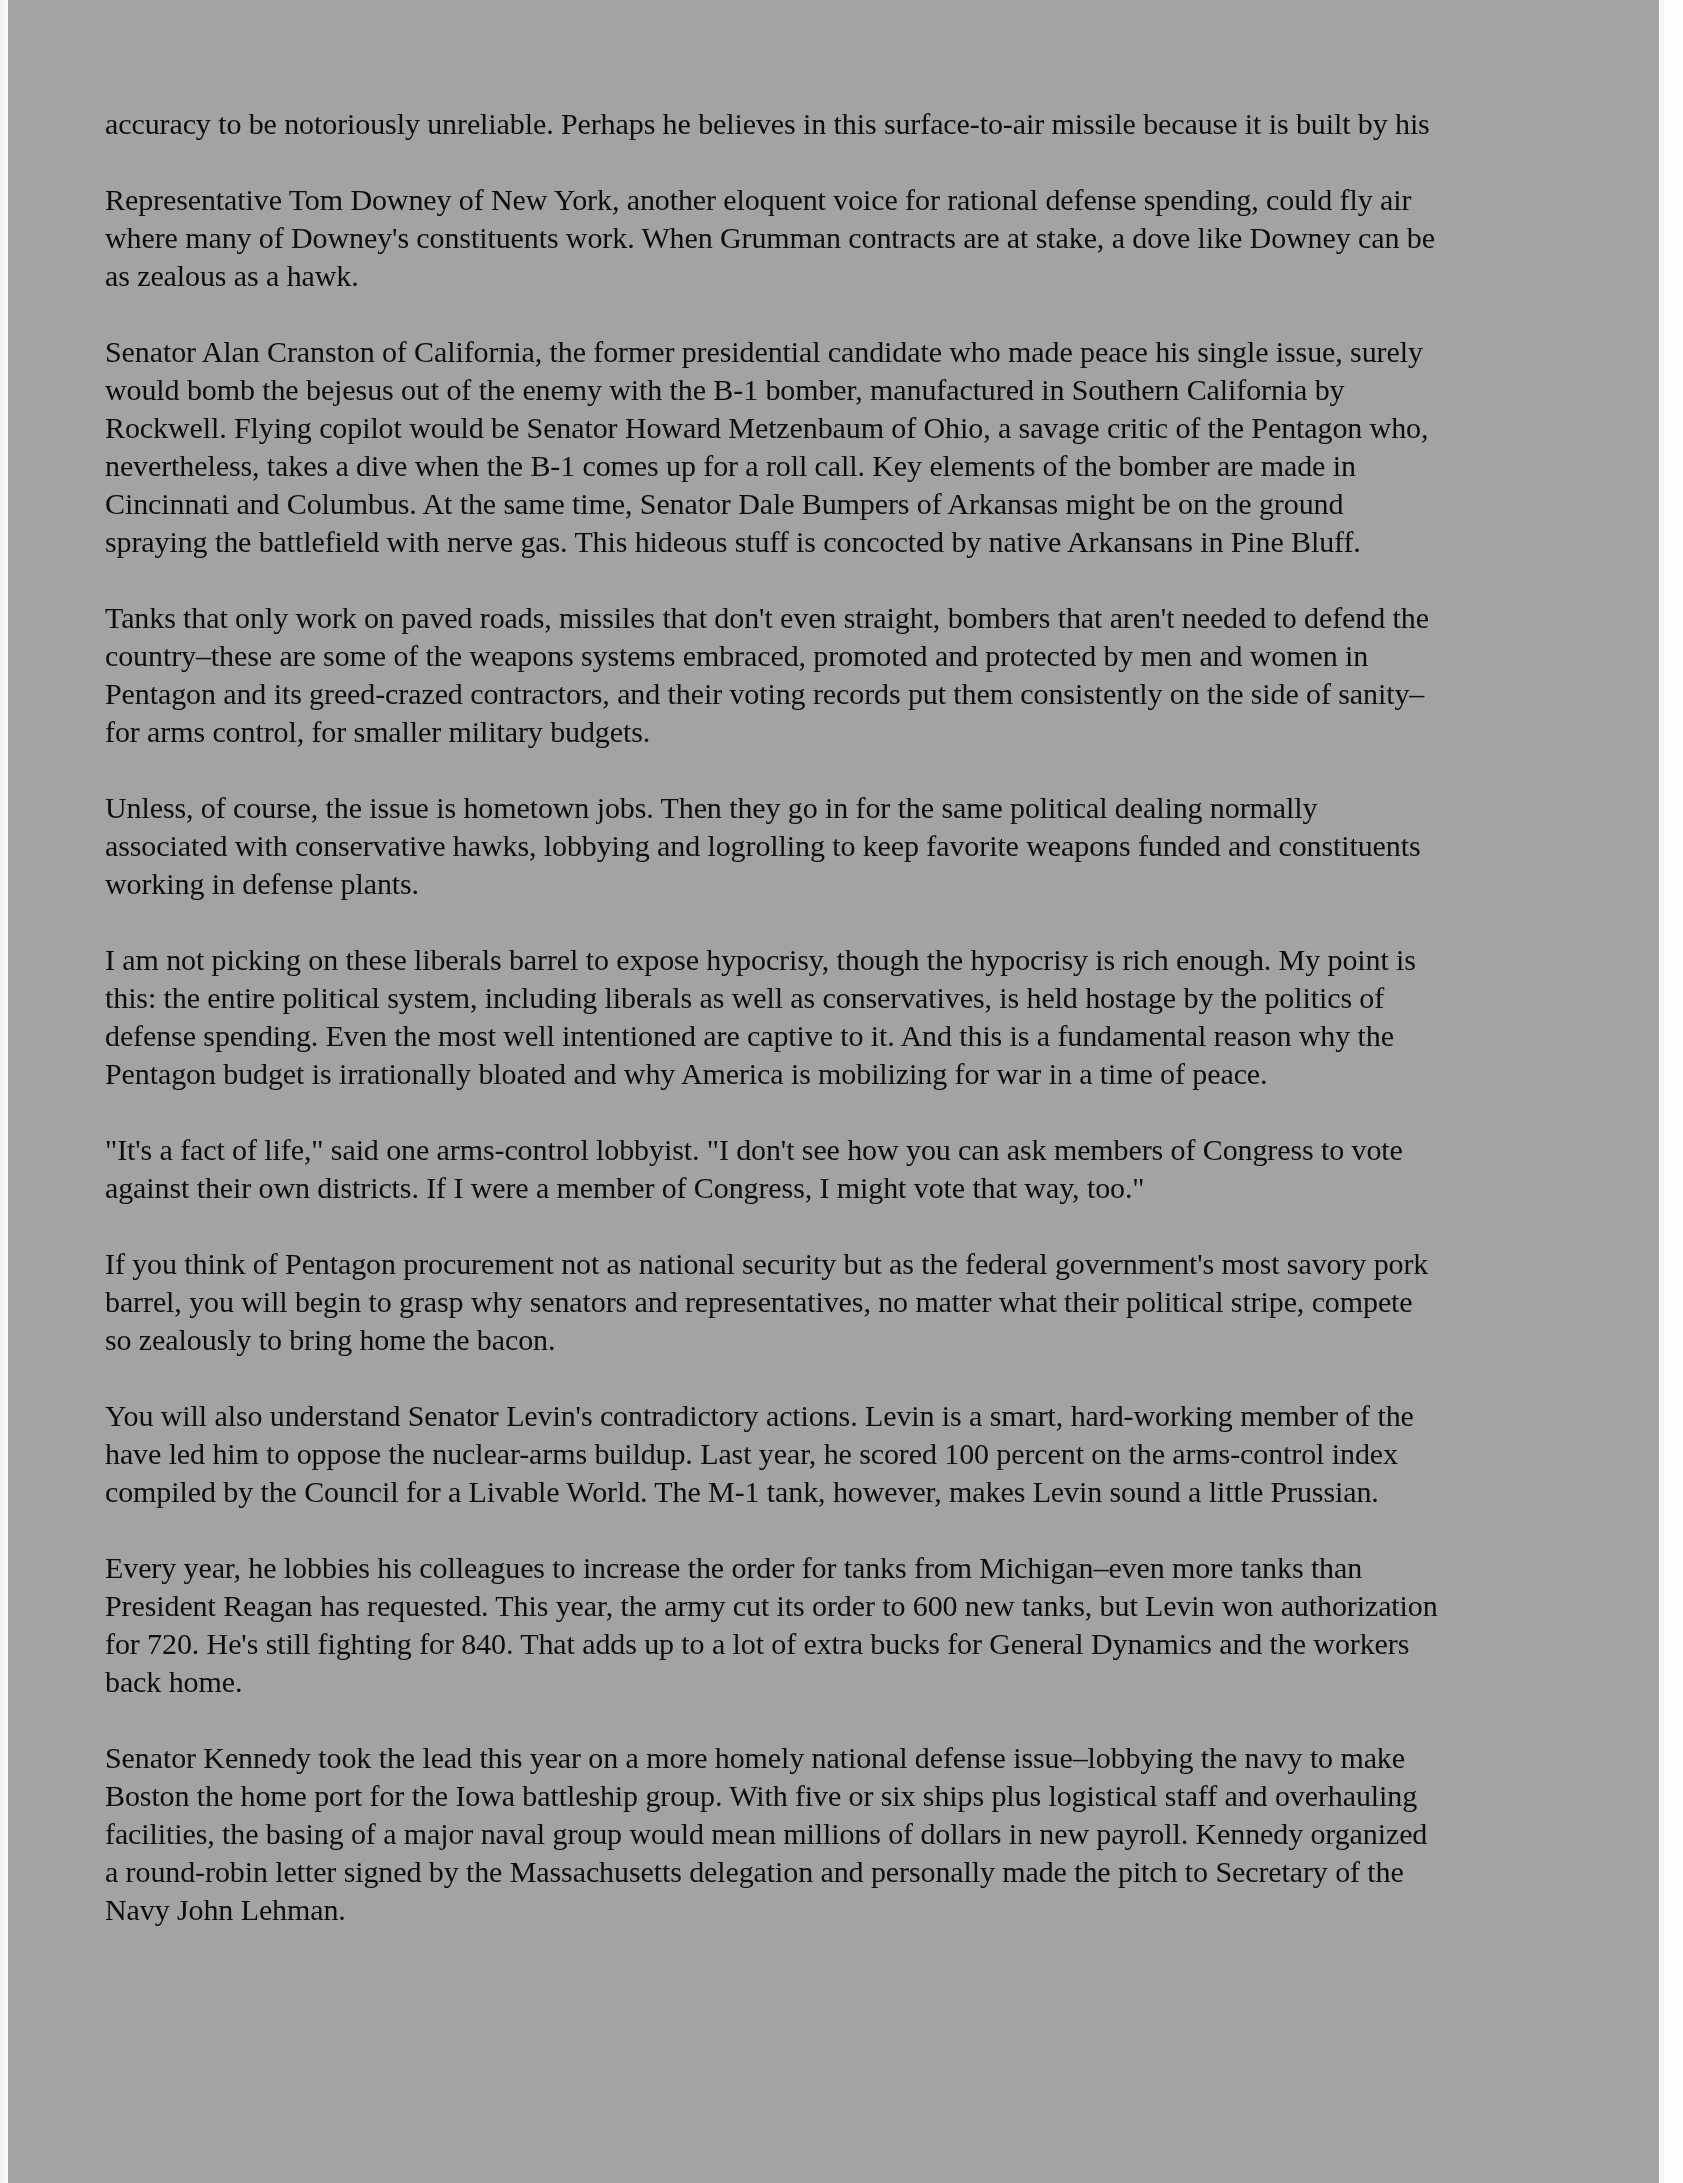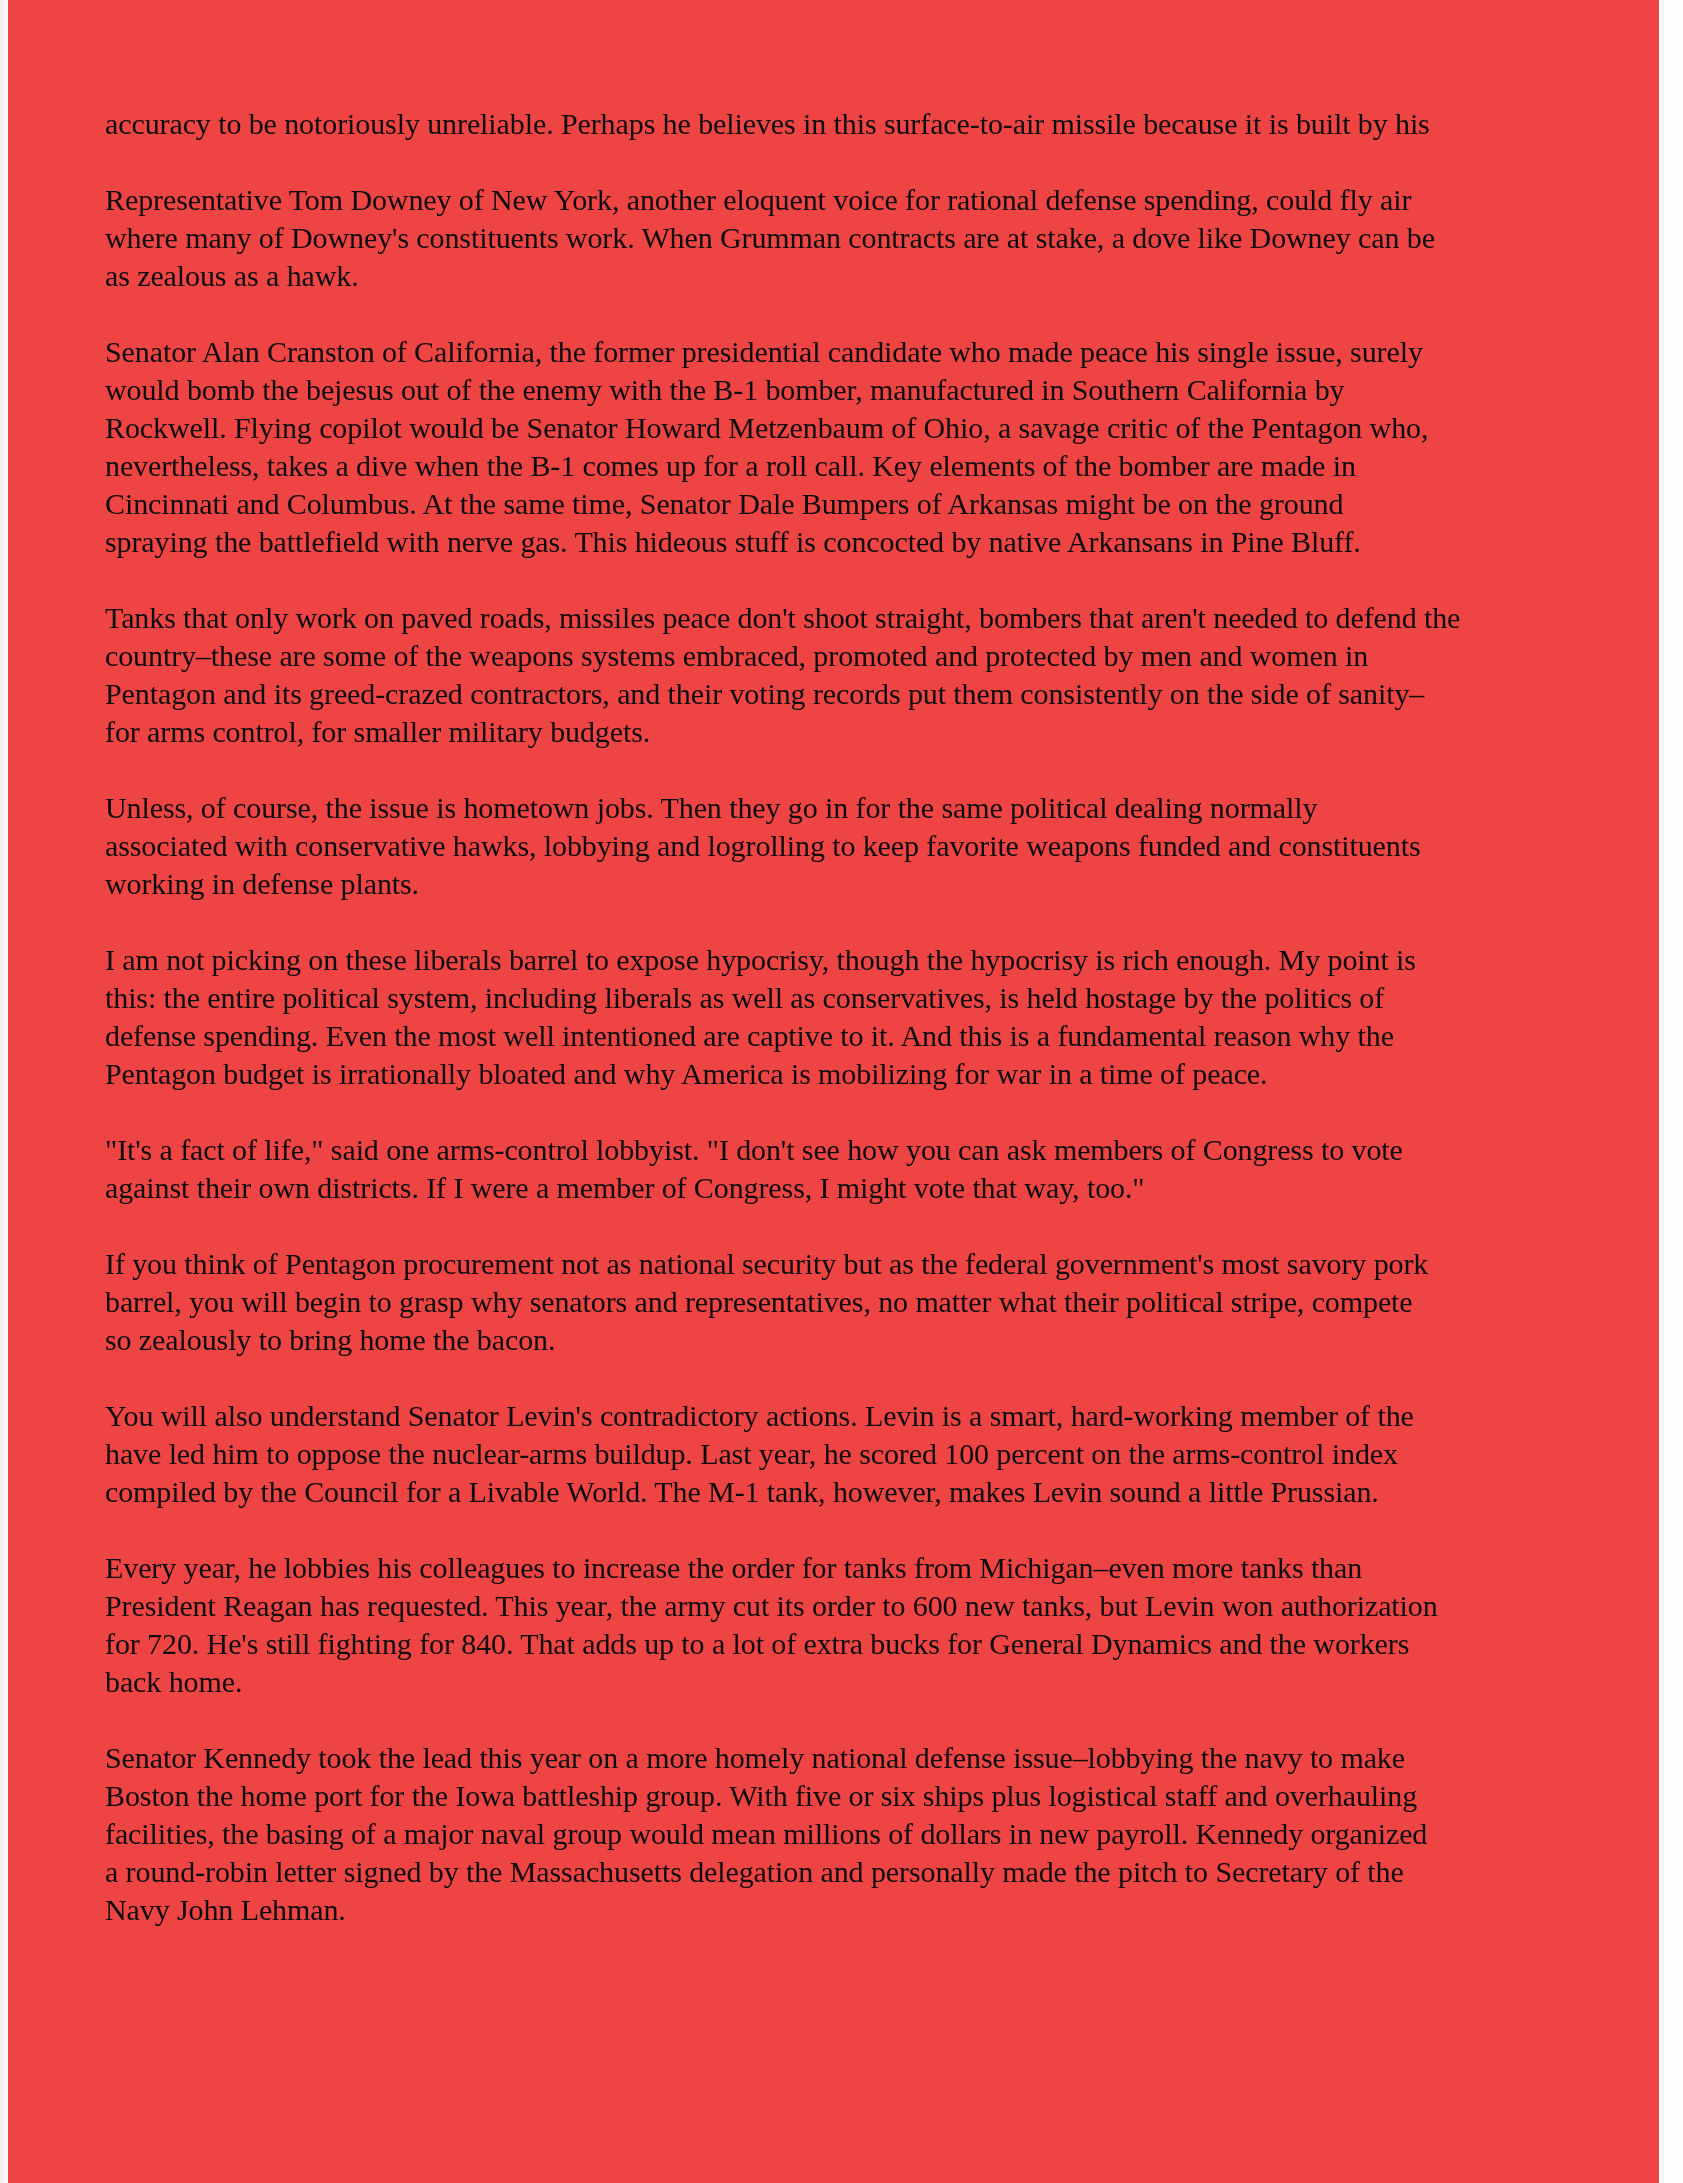--- a/index.html
+++ b/index.html
@@ -13,21 +13,21 @@
       position: relative;
       overflow: hidden;
       background: #fefefe;
     }
     .page {
       position: absolute;
       left: 0;
       top: 0;
       width: 1664px;
       height: 2183px;
-      background: #ef4444;
+      background: #a3a3a3;
     }
     .scan-edge-left {
       position: absolute;
       left: 0;
       top: 0;
       width: 8px;
       height: 2183px;
       background: linear-gradient(to right, #f1f1f3, #fbfbfc);
     }
     .scan-edge-right {
@@ -80,21 +80,21 @@
     <p class="para">
       <span class="line">Senator Alan Cranston of California, the former presidential candidate who made peace his single issue, surely</span>
       <span class="line">would bomb the bejesus out of the enemy with the B-1 bomber, manufactured in Southern California by</span>
       <span class="line">Rockwell. Flying copilot would be Senator Howard Metzenbaum of Ohio, a savage critic of the Pentagon who,</span>
       <span class="line">nevertheless, takes a dive when the B-1 comes up for a roll call. Key elements of the bomber are made in</span>
       <span class="line">Cincinnati and Columbus. At the same time, Senator Dale Bumpers of Arkansas might be on the ground</span>
       <span class="line">spraying the battlefield with nerve gas. This hideous stuff is concocted by native Arkansans in Pine Bluff.</span>
     </p>
 
     <p class="para">
-      <span class="line">Tanks that only work on paved roads, missiles peace don't shoot straight, bombers that aren't needed to defend the</span>
+      <span class="line">Tanks that only work on paved roads, missiles that don't even straight, bombers that aren't needed to defend the</span>
       <span class="line">country–these are some of the weapons systems embraced, promoted and protected by men and women in</span>
       <span class="line">Pentagon and its greed-crazed contractors, and their voting records put them consistently on the side of sanity–</span>
       <span class="line">for arms control, for smaller military budgets.</span>
     </p>
 
     <p class="para">
       <span class="line">Unless, of course, the issue is hometown jobs. Then they go in for the same political dealing normally</span>
       <span class="line">associated with conservative hawks, lobbying and logrolling to keep favorite weapons funded and constituents</span>
       <span class="line">working in defense plants.</span>
     </p>

